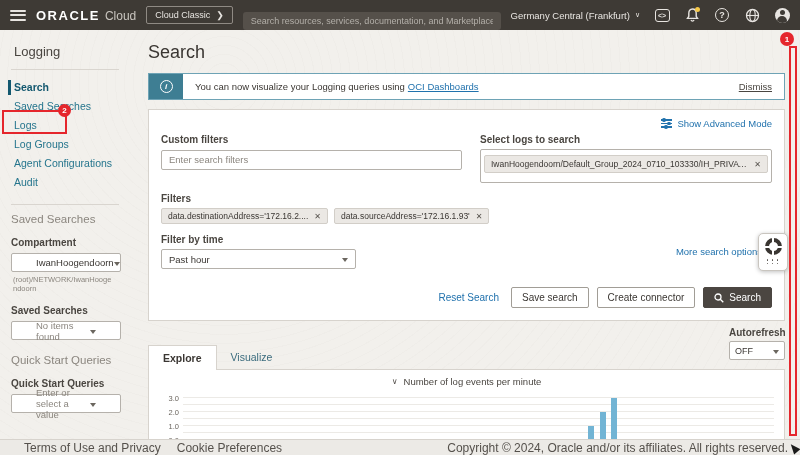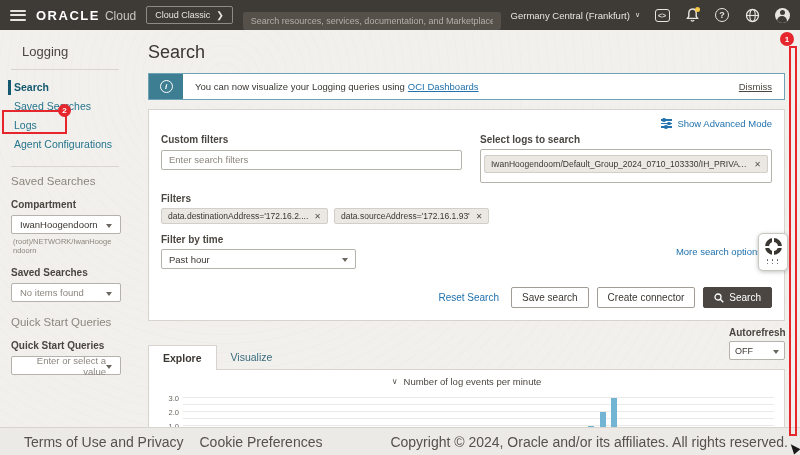--- a/index.html
+++ b/index.html
@@ -29,30 +29,30 @@
               font-size:7px; display:flex; align-items:center; justify-content:center; font-weight:bold; letter-spacing:0; }
   .bell-dot { position:absolute; top:0; right:0; width:5px; height:5px; border-radius:50%; background:#f7c948; }
   .q-circle { width:14px; height:14px; border:1.5px solid #e8e5e1; border-radius:50%; color:#e8e5e1;
               font-size:9px; font-weight:bold; display:flex; align-items:center; justify-content:center; }
   .avatar { width:15px; height:15px; border-radius:50%; background:#e8e5e1; position:relative; overflow:hidden; }
   .avatar::before { content:""; position:absolute; top:2px; left:5px; width:5px; height:5px; border-radius:50%; background:#3e3a35; }
   .avatar::after { content:""; position:absolute; top:8px; left:2.5px; width:10px; height:7px; border-radius:5px 5px 0 0; background:#3e3a35; }
 
   
   .sidebar { position:absolute; top:30px; left:0; width:130px; bottom:16px; padding:14px 0 0 0; font-size:10.5px; }
-  .side-title { color:#4a4641; font-size:13px; padding-left:22px; }
+  .side-title { color:#4a4641; font-size:13px; padding-left:14px; }
   .side-div { border-top:1px solid #d9d5cf; margin:10px 11px 8px 11px; }
   .nav-item { position:relative; padding:4px 4px 4px 14px; color:#25758d; cursor:pointer; line-height:11px; }
   .nav-item.active { color:#13586f; font-weight:bold; }
   .nav-item.active::before { content:""; position:absolute; left:8px; top:2px; bottom:2px; width:3px; background:#13586f; }
   .side-section { color:#8b867f; font-size:11.5px; padding-left:11px; margin-top:14px; }
   .side-label { font-weight:bold; color:#4a4641; font-size:10px; padding-left:11px; margin-top:12px; }
   .side-select { margin:5px 9px 0 11px; height:19px; background:#fff; border:1px solid #b5b1ab; border-radius:2px;
-                 display:flex; align-items:center; justify-content:space-between; padding:0 8px; font-size:9.5px; cursor:pointer; }
-  .side-select .ph { color:#8b867f;text-align:right; }
+                 display:flex; align-items:center; justify-content:space-between; padding:0 24px; font-size:9.5px; cursor:pointer; }
+  .side-select .ph { color:#8b867f; }
   .helper { width:102px; margin:3px 0 0 13px; font-size:7.5px; color:#8b867f; word-break:break-all; line-height:9px; }
 
   .stepper { display:flex; flex-direction:column; gap:2px; }
   .stepper i { display:block; width:0; height:0; border-left:3px solid transparent; border-right:3px solid transparent; }
   .stepper .up { border-bottom:4px solid #6b6archive; border-bottom-color:#6b665f; }
   .stepper .down { border-top:4px solid #6b665f; }
 
   
   .main { position:absolute; top:30px; left:130px; right:0; bottom:16px; padding:8px 15px 0 18px; overflow:hidden; }
   .page-title { font-size:18px; font-weight:normal; color:#3a3632; margin:4px 0 10px 0; }
@@ -107,22 +107,22 @@
   .panel { background:#fff; border:1px solid #d7d3cd; padding:6px 10px 2px 10px; }
   .chart-head { text-align:center; font-size:9.5px; color:#4a4641; display:flex; justify-content:center; gap:6px; align-items:center; cursor:pointer; }
   .chart { display:flex; margin-top:6px; }
   .yaxis { width:24px; position:relative; height:48px; font-size:7.5px; color:#6b665f; }
   .yaxis div { position:absolute; right:4px; transform:translateY(4px); }
   .plot { flex:1; position:relative; height:48px; border-bottom:1px solid #aaa69f; }
   .gline { position:absolute; left:0; right:0; height:1px; background:#eceae6; }
   .bar { position:absolute; bottom:0; width:6px; background:#72b4d4; }
 
   
-  .footer { position:absolute; left:0; bottom:0; width:800px; height:28px; background:#eceae6; border-top:1px solid #d7d3cd;
-            display:flex; align-items:center; padding:0 12px 0 24px; font-size:14px; color:#55514c; z-index:30; }
+  .footer { position:absolute; left:0; bottom:0; width:800px; height:16px; background:#eceae6; border-top:1px solid #d7d3cd;
+            display:flex; align-items:center; padding:0 12px 0 24px; font-size:12px; color:#55514c; z-index:30; }
   .footer .flink { margin-right:16px; cursor:pointer; }
   .footer .copy { margin-left:auto; }
 
   
   .float-widget { position:absolute; top:233px; right:12px; width:30px; height:38px; background:#fff; border:1px solid #c9c5bf;
                   border-radius:5px; box-shadow:0 1px 4px rgba(0,0,0,0.25); z-index:40; display:flex; flex-direction:column;
                   align-items:center; padding-top:4px; gap:4px; }
   .buoy { width:17px; height:17px; border-radius:50%; border:4.5px solid #3a3632; position:relative; }
   .buoy::before, .buoy::after { content:""; position:absolute; background:#fff; }
   .buoy::before { left:50%; top:-5px; bottom:-5px; width:2px; margin-left:-1px; }
@@ -190,21 +190,23 @@
     </div>
   </header>
 
   <aside class="sidebar">
     <div class="side-title">Logging</div>
     <div class="side-div"></div>
     <nav>
       <div class="nav-item active">Search</div>
       <div class="nav-item">Saved Searches</div>
       <div class="nav-item">Logs</div>
+      <div class="nav-item">Log Groups</div>
       <div class="nav-item">Agent Configurations</div>
+      <div class="nav-item">Audit</div>
     </nav>
     <div class="side-div" style="margin-top:12px;"></div>
     <div class="side-section" style="margin-top:4px;">Saved Searches</div>
     <div class="side-label">Compartment</div>
     <div class="side-select">
       <span>IwanHoogendoorn</span>
       <span class="stepper">
           <i class="up"></i>
           <i class="down"></i>
         </span>

